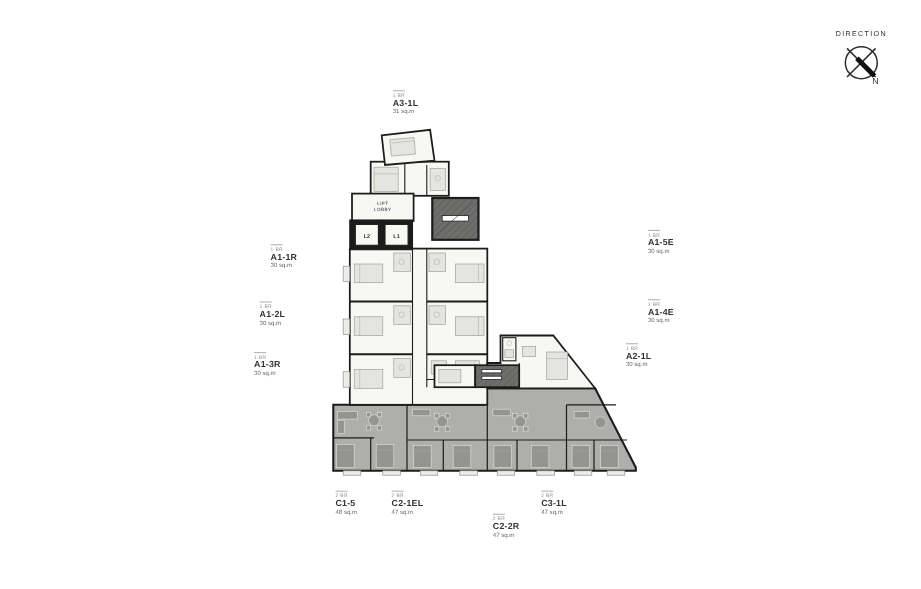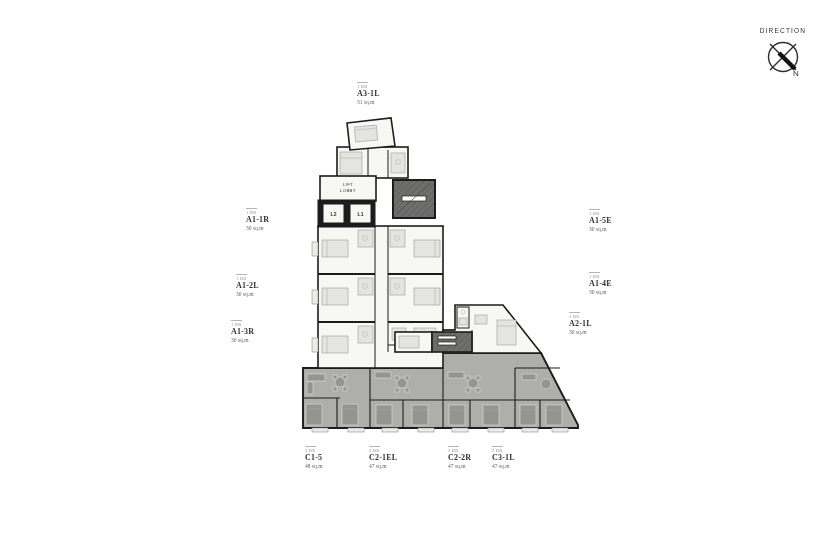--- a/index.html
+++ b/index.html
@@ -22,21 +22,21 @@
   .gband  { fill:#aeaeab; stroke:#1c1c1c; stroke-width:1.9; }
   .gwall  { stroke:#1c1c1c; stroke-width:1.1; fill:none; }
   .gfurn  { fill:#949491; stroke:#dddddb; stroke-width:0.6; }
   .hatch  { stroke:#4b4b49; stroke-width:0.7; }
   .white  { fill:#ffffff; stroke:#1c1c1c; stroke-width:0.7; }
   .balc   { fill:#ececea; stroke:#8b8b89; stroke-width:0.6; }
   .compass-stroke{ stroke:#2e2e2e; stroke-width:1.4; fill:none; }
   .svg-label{ font-family:"Liberation Sans",sans-serif; fill:#2e2e2e; }
 
   
-  .unit-label{ position:absolute; color:#2c2c2c; line-height:1.15;font-family:Liberation Serif, serif; }
+  .unit-label{ position:absolute; color:#2c2c2c; line-height:1.15; }
   .unit-label .rule{ width:11px; border-top:1px solid #b5b5b5; margin-bottom:1px; }
   .unit-label .type{ font-size:4.5px; color:#909090; letter-spacing:0.3px; }
   .unit-label .name{ font-size:8px; font-weight:bold; color:#333333; letter-spacing:0.2px; }
   .unit-label .area{ font-size:5.5px; color:#666666; margin-top:1px; }
 </style>
 </head>
 <body>
 
 <div id="stage">
 
@@ -247,21 +247,21 @@
     </g>
   </svg>
 
   <div class="unit-label" style="left:357px;top:82px">
     <div class="rule"></div>
     <div class="type">1 BR</div>
     <div class="name">A3-1L</div>
     <div class="area">31 sq.m</div>
   </div>
 
-  <div class="unit-label" style="left:246px;top:208px">
+  <div class="unit-label" style="left:246px;top:222px">
     <div class="rule"></div>
     <div class="type">1 BR</div>
     <div class="name">A1-1R</div>
     <div class="area">30 sq.m</div>
   </div>
 
   <div class="unit-label" style="left:236px;top:274px">
     <div class="rule"></div>
     <div class="type">1 BR</div>
     <div class="name">A1-2L</div>
@@ -296,28 +296,28 @@
     <div class="area">30 sq.m</div>
   </div>
 
   <div class="unit-label" style="left:305px;top:446px">
     <div class="rule"></div>
     <div class="type">2 BR</div>
     <div class="name">C1-5</div>
     <div class="area">48 sq.m</div>
   </div>
 
-  <div class="unit-label" style="left:369px;top:446px">
+  <div class="unit-label" style="left:356px;top:446px">
     <div class="rule"></div>
     <div class="type">2 BR</div>
     <div class="name">C2-1EL</div>
     <div class="area">47 sq.m</div>
   </div>
 
-  <div class="unit-label" style="left:448px;top:446px">
+  <div class="unit-label" style="left:448px;top:467px">
     <div class="rule"></div>
     <div class="type">2 BR</div>
     <div class="name">C2-2R</div>
     <div class="area">47 sq.m</div>
   </div>
 
   <div class="unit-label" style="left:492px;top:446px">
     <div class="rule"></div>
     <div class="type">2 BR</div>
     <div class="name">C3-1L</div>

